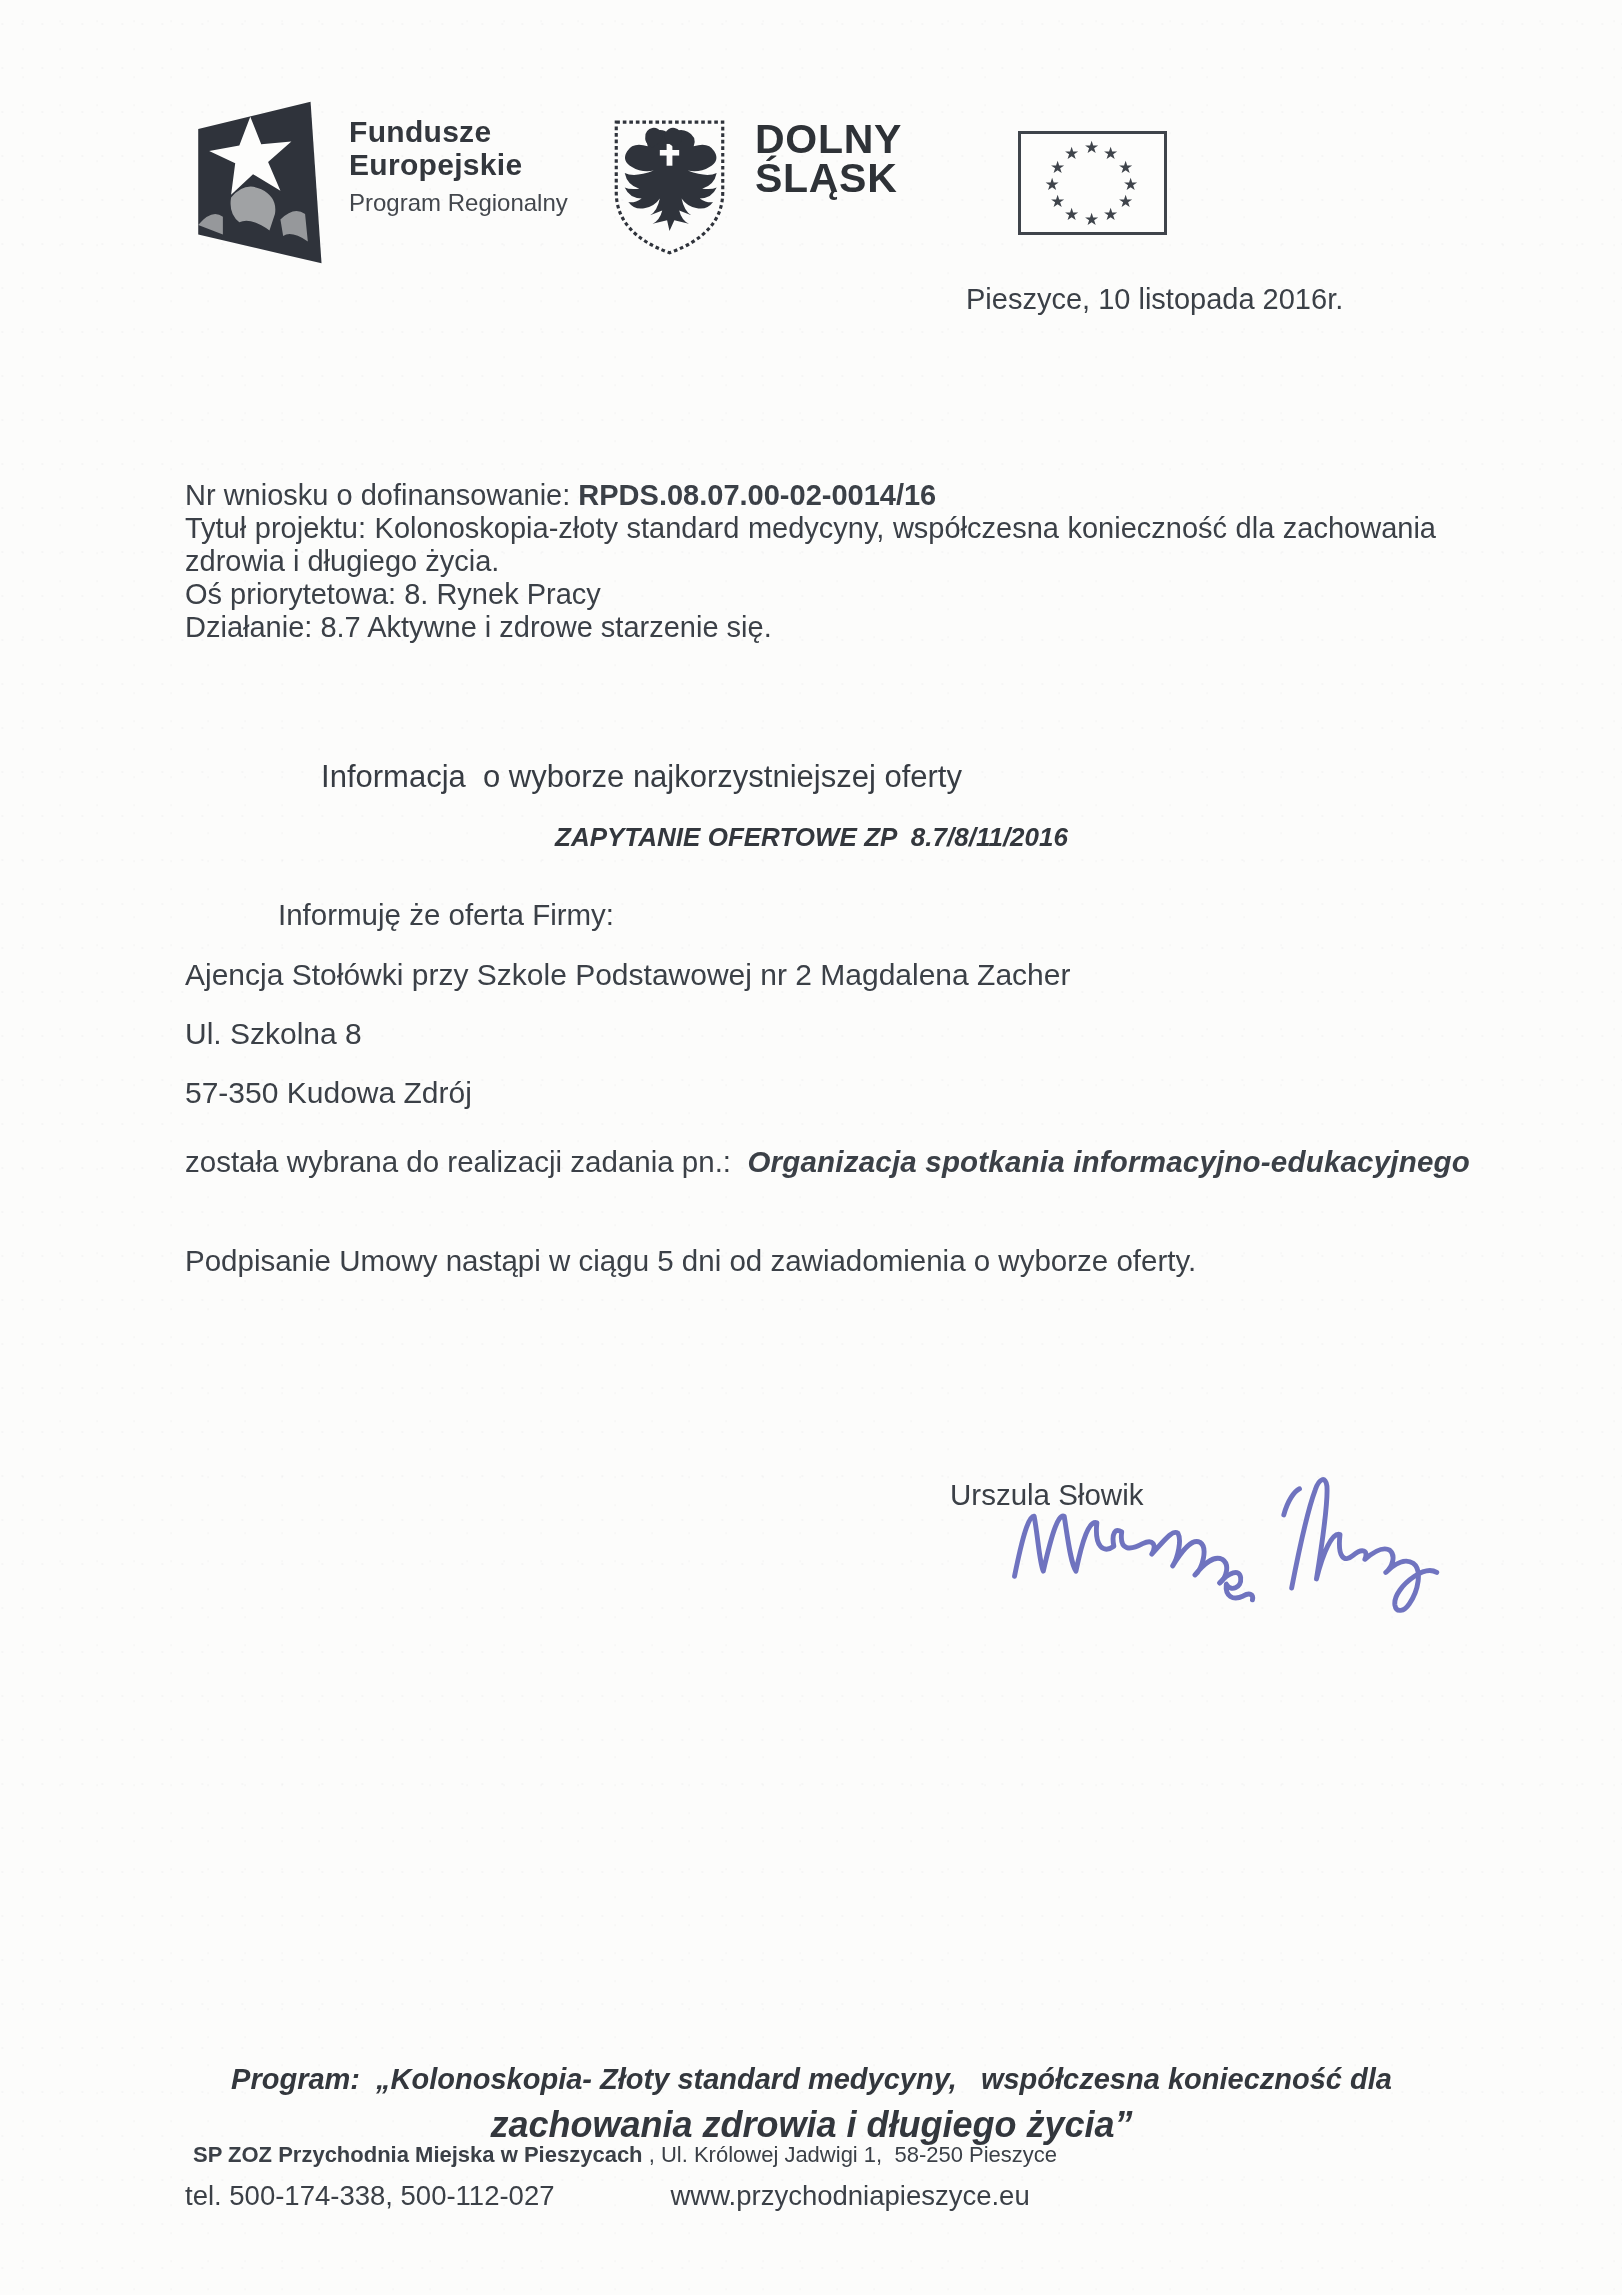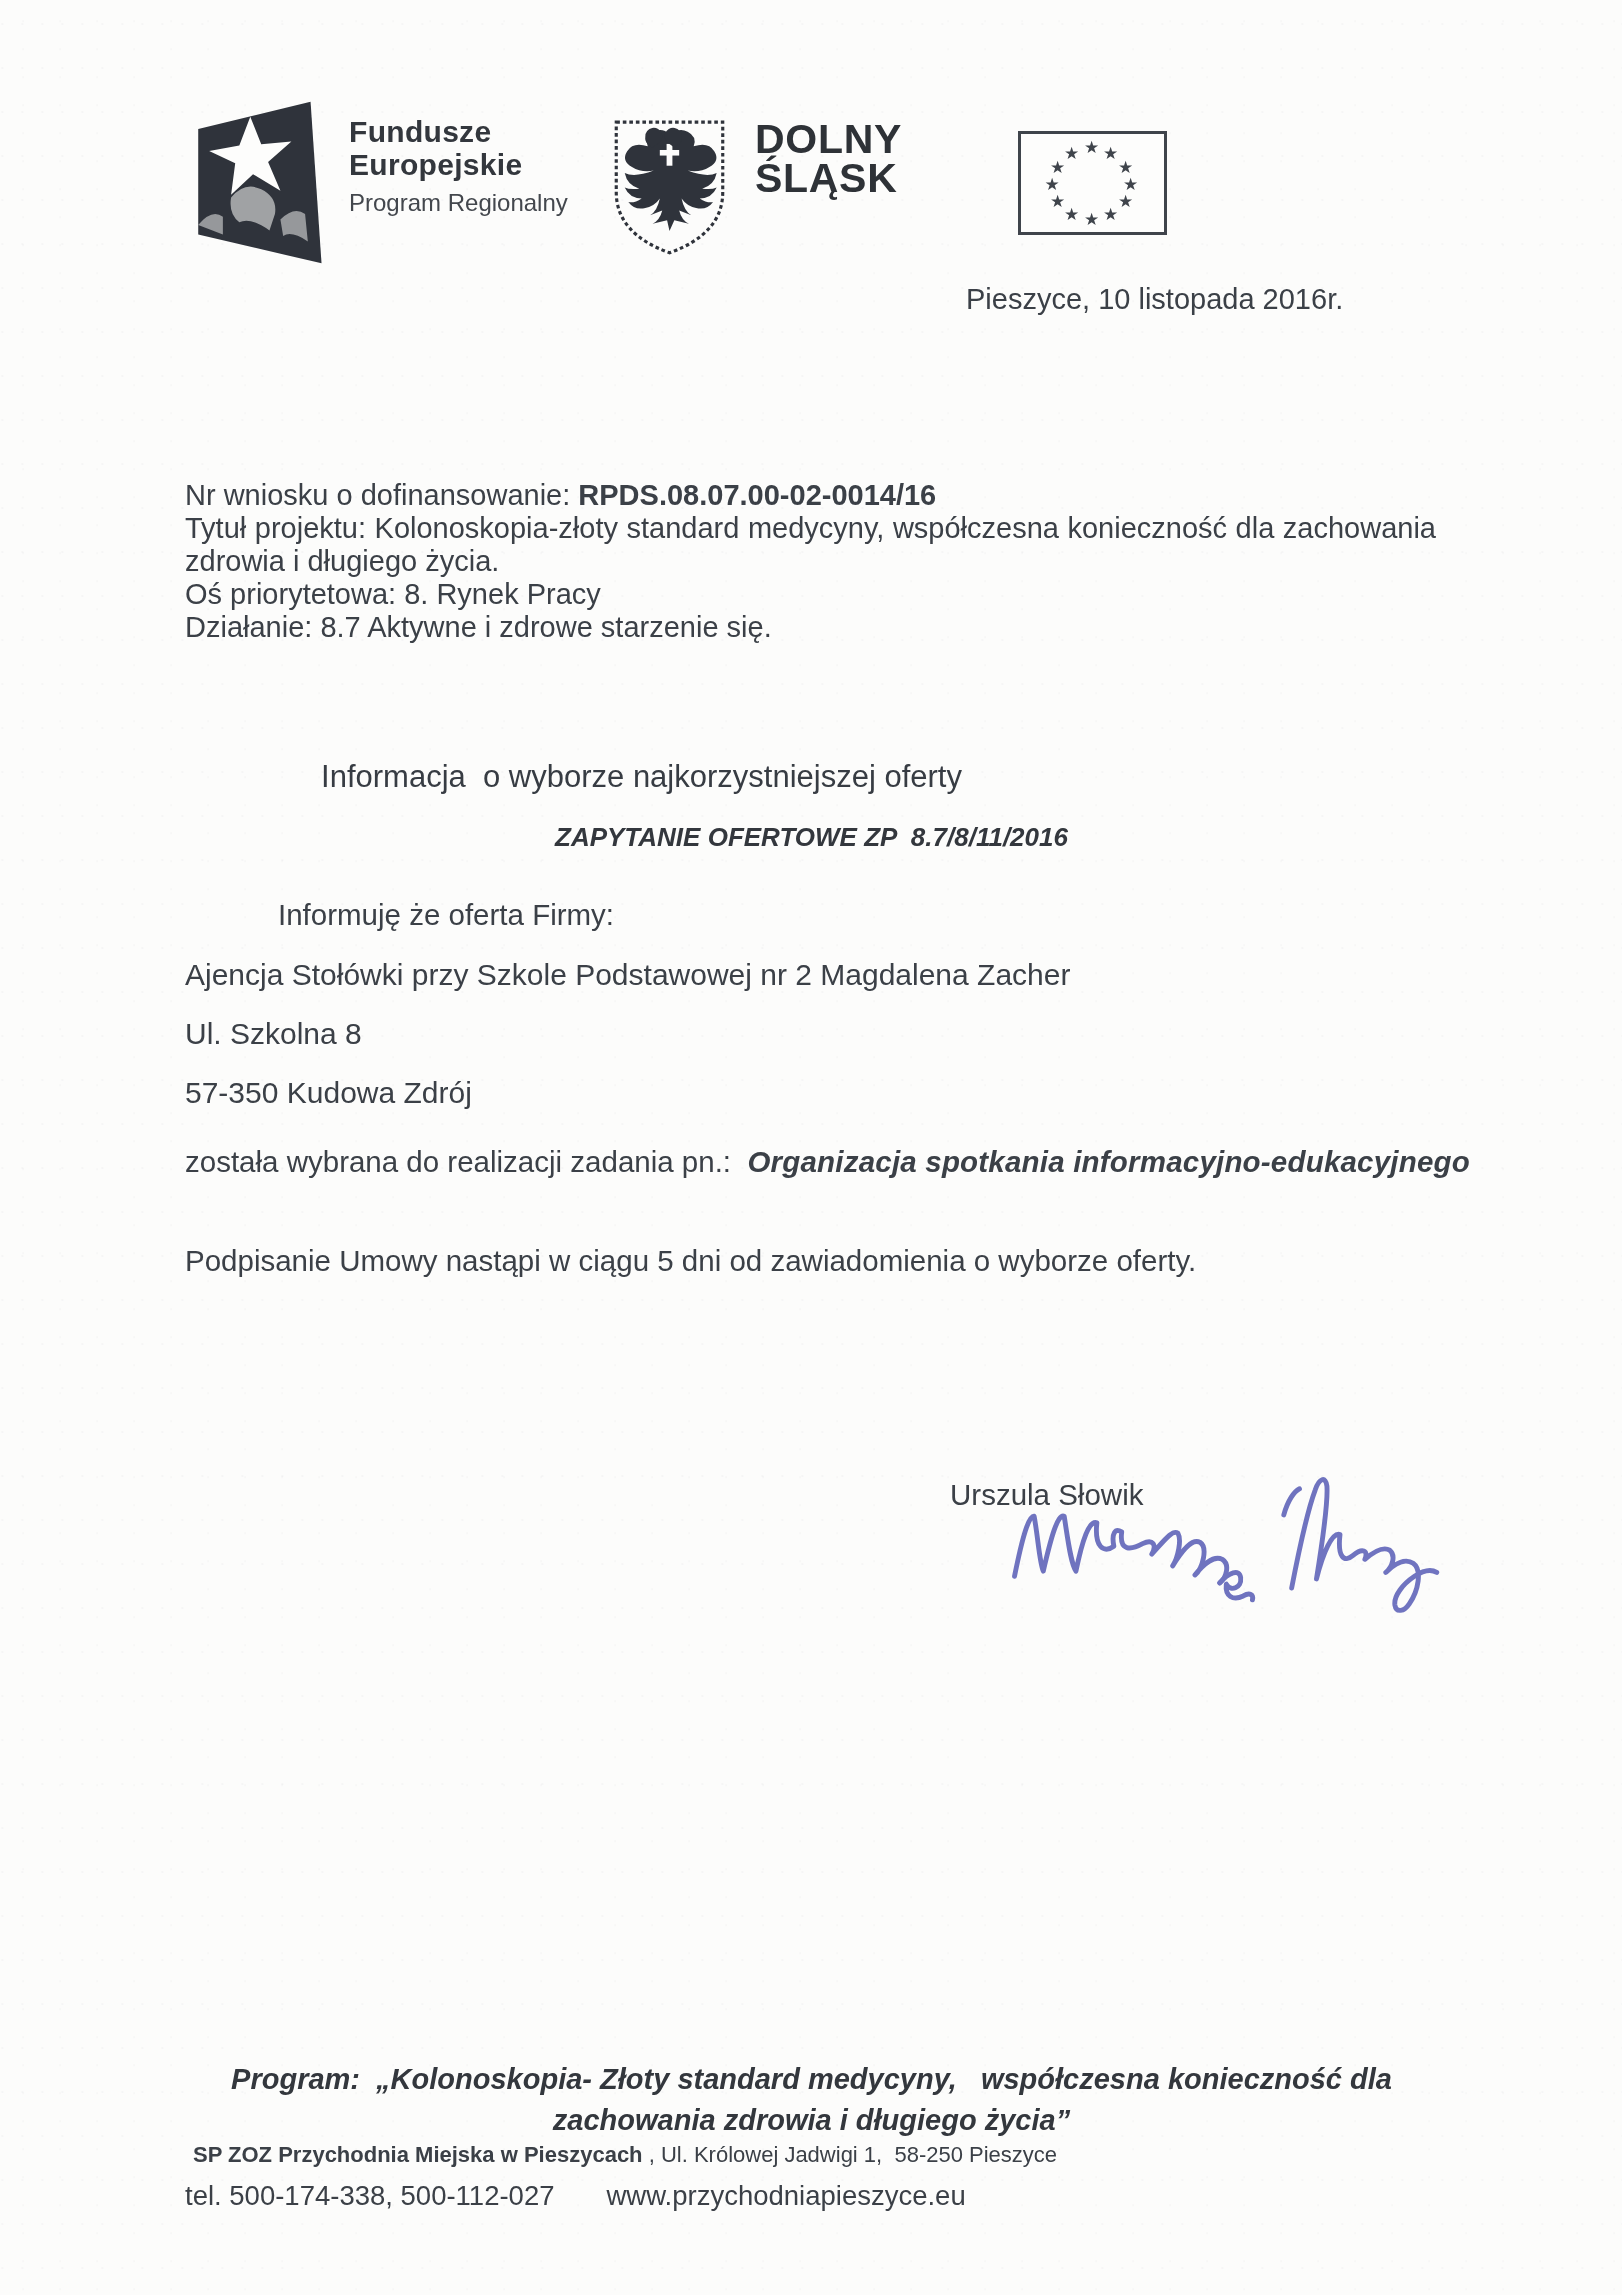--- a/index.html
+++ b/index.html
@@ -56,24 +56,24 @@
   .city    { left: 185px; top: 1076px; font-size: 30px; }
   .selection { left: 185px; top: 1145px; font-size: 29.5px; }
   .selection .task { font-weight: 700; font-style: italic; font-size: 29.5px; letter-spacing: 0.2px; }
   .signing { left: 185px; top: 1244px; font-size: 29.5px; }
 
   .sig-name { left: 950px; top: 1478px; font-size: 29.5px; }
   .sig-scribble { left: 1000px; top: 1460px; width: 497px; height: 183px; }
 
   
   .program-1 { left: 0; top: 2063px; width: 1623px; text-align: center; font-size: 29px; font-weight: 700; font-style: italic; color: #33373d; }
-  .program-2 { left: 0; top: 2104px; width: 1623px; text-align: center; font-size: 29px; font-weight: 700; font-style: italic; color: #33373d; }
+  .program-2 { left: 0; top: 2104px; width: 1623px; text-align: center; font-size: 36px; font-weight: 700; font-style: italic; color: #33373d; }
   .address { left: 185px; top: 2142px; font-size: 22px; margin-left: 8px; }
   .phone-row { left: 185px; top: 2180px; font-size: 27.5px; display: flex; }
-  .phone-row .site { margin-left: 52px; }
+  .phone-row .site { margin-left: 116px; }
 
   .star { position: absolute; color: #3f444b; font-size: 17px; line-height: 1; }
 </style>
 </head>
 <body>
 
 <div class="page">
 
   <div class="abs logo-left">
     <svg class="eu-funds-flag" viewBox="0 0 100 122" xmlns="http://www.w3.org/2000/svg">

